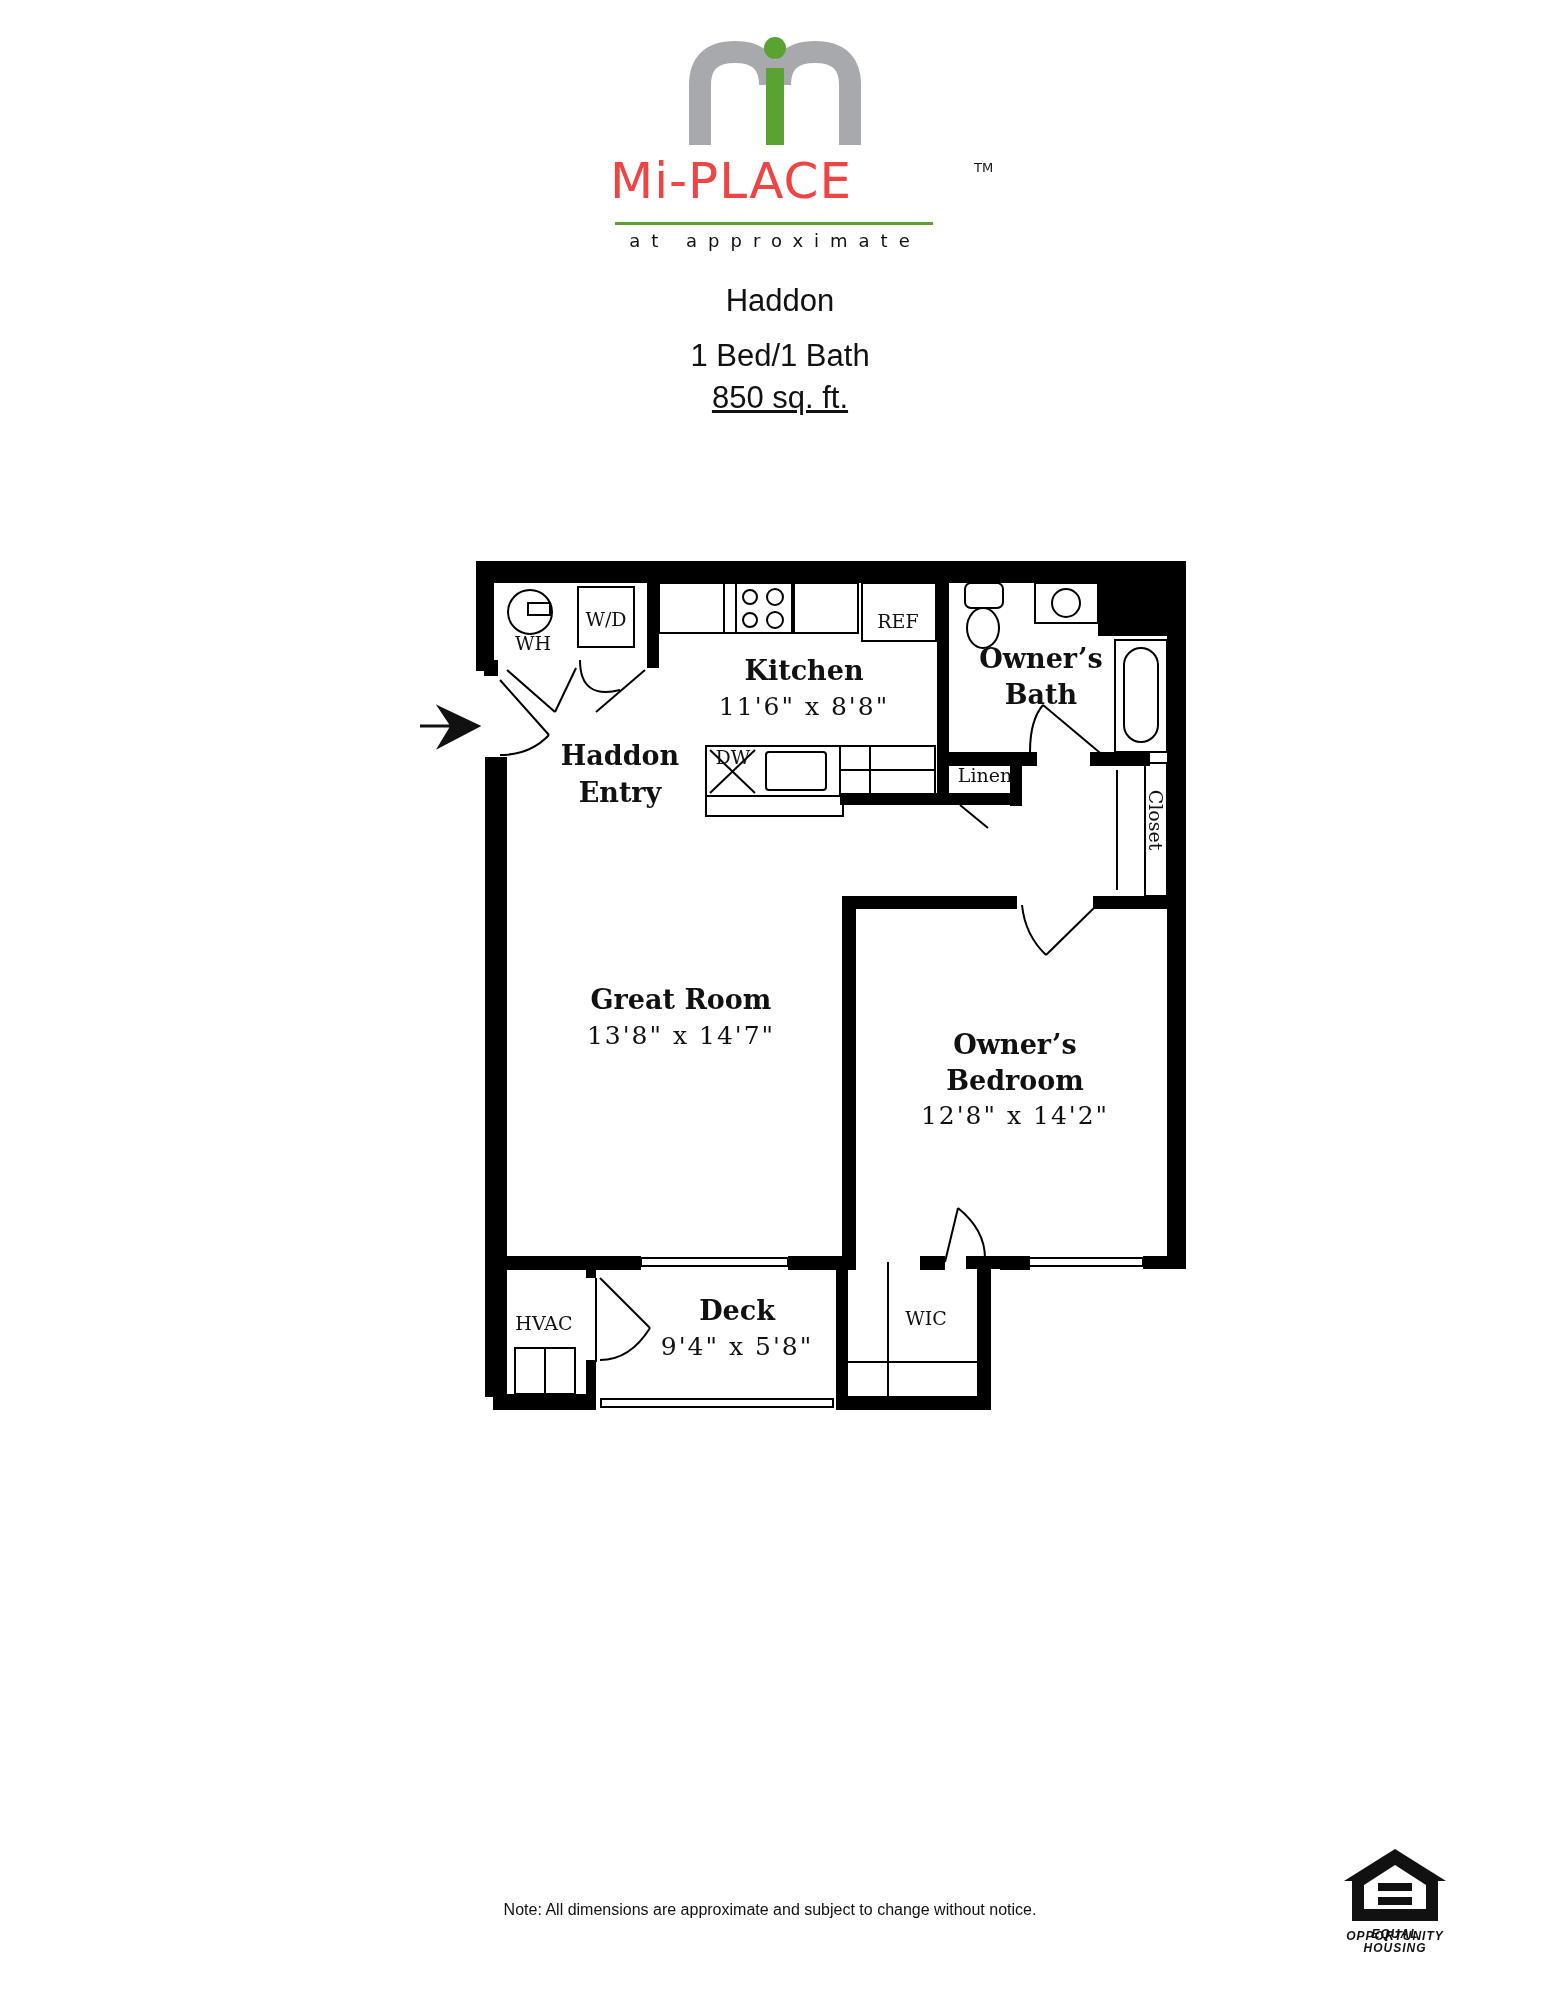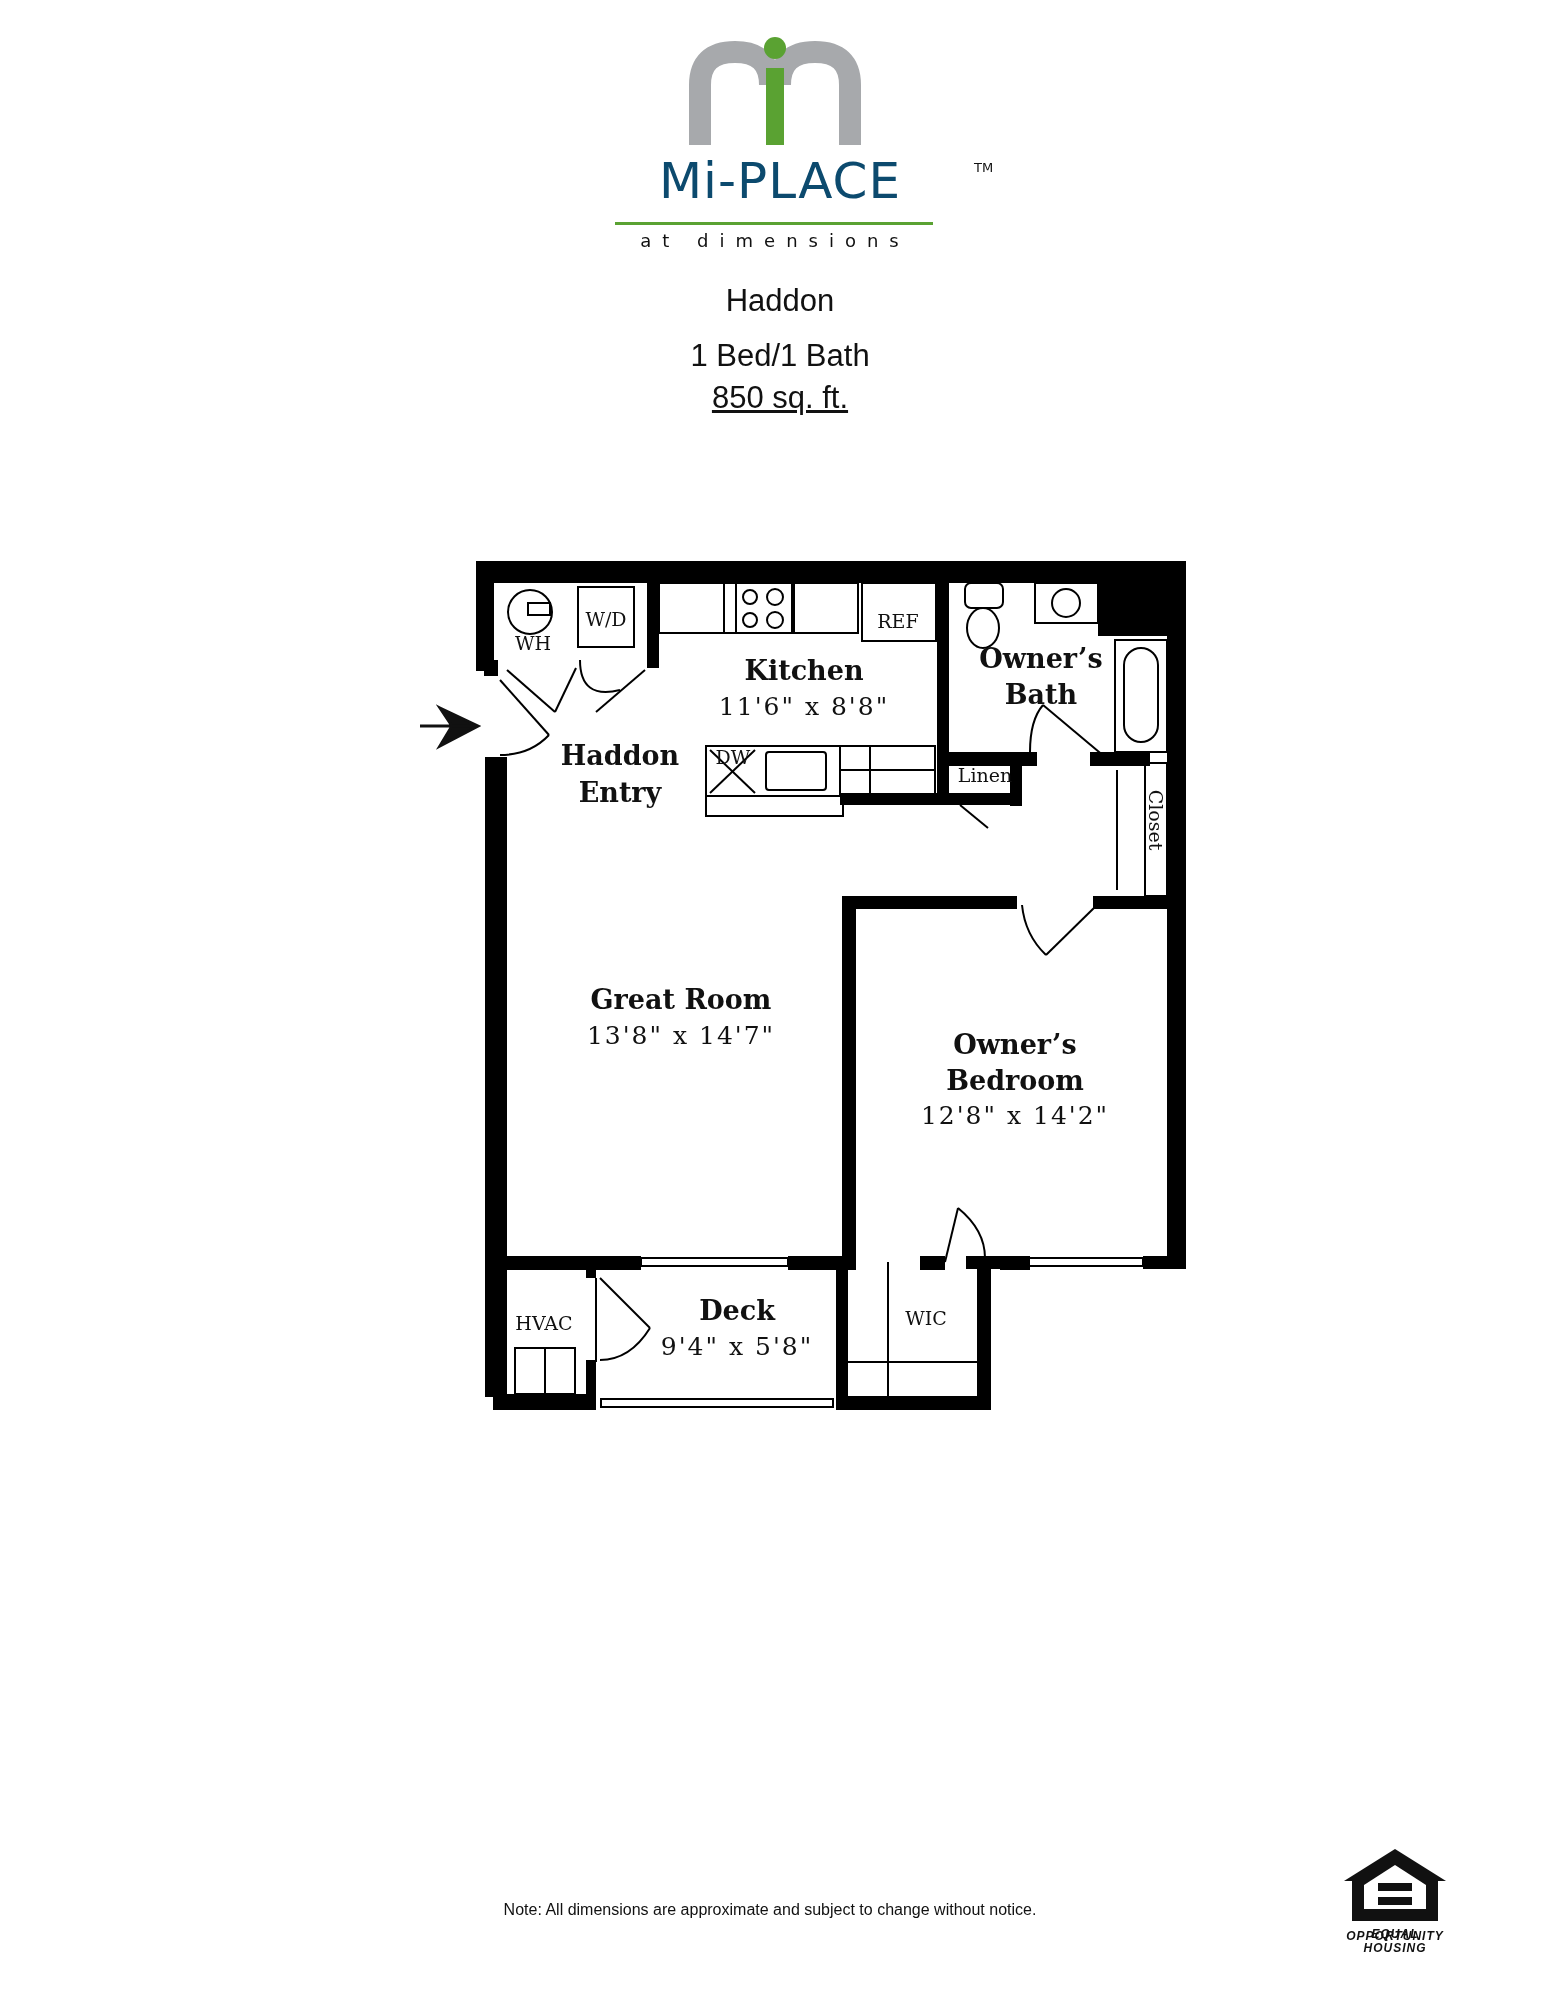--- a/index.html
+++ b/index.html
@@ -1,19 +1,19 @@
 <!DOCTYPE html>
 <html><head>
 <meta charset="utf-8">
 <style>
   html,body{margin:0;padding:0;background:#fff;}
   body{width:1545px;height:2000px;position:relative;overflow:hidden;font-family:"Liberation Sans",sans-serif;color:#111;}
   .abs{position:absolute;}
   #logo{left:610px;top:30px;width:340px;height:220px;}
-  .brand-word{position:absolute;left:0;top:122px;width:340px;text-align:center;font-family:"DejaVu Sans",sans-serif;font-size:50px;letter-spacing:1px;color:#0c4a6e;font-weight:400;}
+  .brand-word{position:absolute;left:0;top:122px;width:340px;text-align:left;font-family:"DejaVu Sans",sans-serif;font-size:50px;letter-spacing:1px;color:#ef4444;font-weight:400;}
   .brand-tm{position:absolute;left:320px;top:130px;font-size:13px;font-family:"DejaVu Sans",sans-serif;margin-left:44px;}
   .brand-rule{position:absolute;left:5px;top:192px;width:318px;height:3px;background:#5aa232;}
   .brand-sub{position:absolute;left:0;top:200px;width:330px;text-align:center;font-family:"DejaVu Sans",sans-serif;font-size:18px;letter-spacing:11px;color:#111;}
   .plan-meta{left:520px;width:520px;text-align:center;font-size:31px;line-height:42px;color:#111;}
   #plan{left:0;top:0;width:1545px;height:2000px;}
   .room-title{font-family:"DejaVu Serif","Liberation Serif",serif;font-weight:bold;font-size:27px;fill:#111;text-anchor:middle;}
   .room-dim{font-family:"DejaVu Serif","Liberation Serif",serif;font-size:25px;fill:#111;text-anchor:middle;letter-spacing:2px;}
   .small-lbl{font-family:"DejaVu Serif","Liberation Serif",serif;font-size:19px;fill:#111;text-anchor:middle;}
   .note{left:300px;width:940px;text-align:center;font-size:16px;line-height:30px;top:1895px;}
   #eho{left:1340px;top:1845px;width:110px;height:110px;}
@@ -27,21 +27,21 @@
 
     <path d="M 90 115 L 90 55 Q 90 22 125 22 Q 160 22 160 55" fill="none" stroke="#a7a9ac" stroke-width="22"></path>
     <path d="M 170 55 Q 170 22 205 22 Q 240 22 240 55 L 240 115" fill="none" stroke="#a7a9ac" stroke-width="22"></path>
 
     <rect x="156" y="38" width="18" height="77" fill="#5aa232"></rect>
     <circle cx="165" cy="18" r="11" fill="#5aa232"></circle>
   </svg>
   <div class="brand-word">Mi-PLACE</div>
   <div class="brand-tm">TM</div>
   <div class="brand-rule"></div>
-  <div class="brand-sub">at dimensions</div>
+  <div class="brand-sub">at approximate</div>
 </div>
 
 <div class="abs plan-meta" style="top:280px;">Haddon</div>
 <div class="abs plan-meta" style="top:322px;margin-top:13px;">1 Bed/1 Bath</div>
 <div class="abs plan-meta" style="top:377px;text-decoration:underline;">850 sq. ft.</div>
 
 <svg id="plan" class="abs" viewBox="0 0 1545 2000">
   <g fill="#000">
 
     <rect x="476" y="561" width="710" height="22"></rect>

